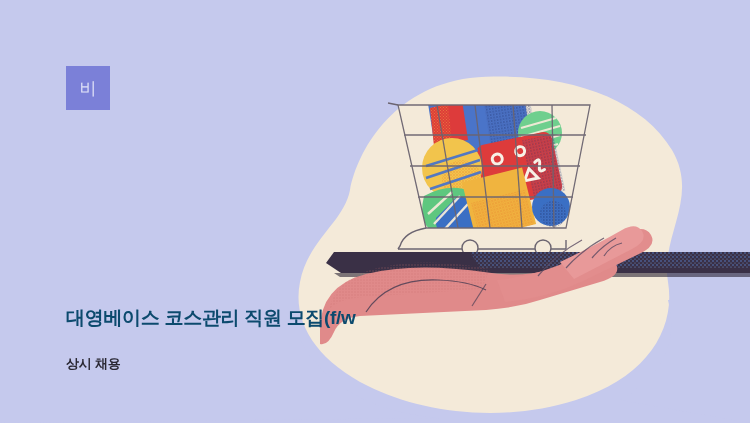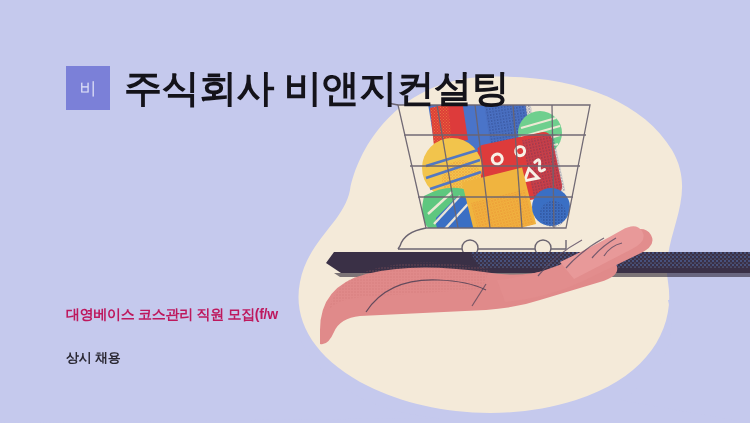--- a/index.html
+++ b/index.html
@@ -52,23 +52,23 @@
     white-space:nowrap;
     letter-spacing:-0.5px;
   }
   
   #job-block{
     position:absolute;
     left:66px;top:306px;
     z-index:5;
   }
   #job-title{
-    font-size:14px;
+    font-size:19px;
     font-weight:bold;
-    color:#be185d;
+    color:#0c4a6e;
     line-height:1.25;
     white-space:nowrap;
     letter-spacing:-0.3px;
   }
   #job-status{
     margin-top:27px;
     font-size:13px;
     font-weight:bold;
     color:#2a2833;
     line-height:1;
@@ -249,21 +249,20 @@
 
       <path d="M300 340 q40 70 140 78 L0 423 L0 340 Z" fill="#c5c9ed"></path>
       <path d="M668 300 q16 64 -48 100 L750 423 L750 300 Z" fill="#c5c9ed"></path>
     </g>
   </svg>
 
   <div id="company-row">
     <div id="logo-badge">
       <span>비</span>
     </div>
-    <div id="company-name">주식회사 비앤지컨설팅</div>
   </div>
 
   <div id="job-block">
     <div id="job-title">대영베이스 코스관리 직원 모집(f/w</div>
     <div id="job-status">상시 채용</div>
   </div>
 
 </div>
 
 </body></html>

